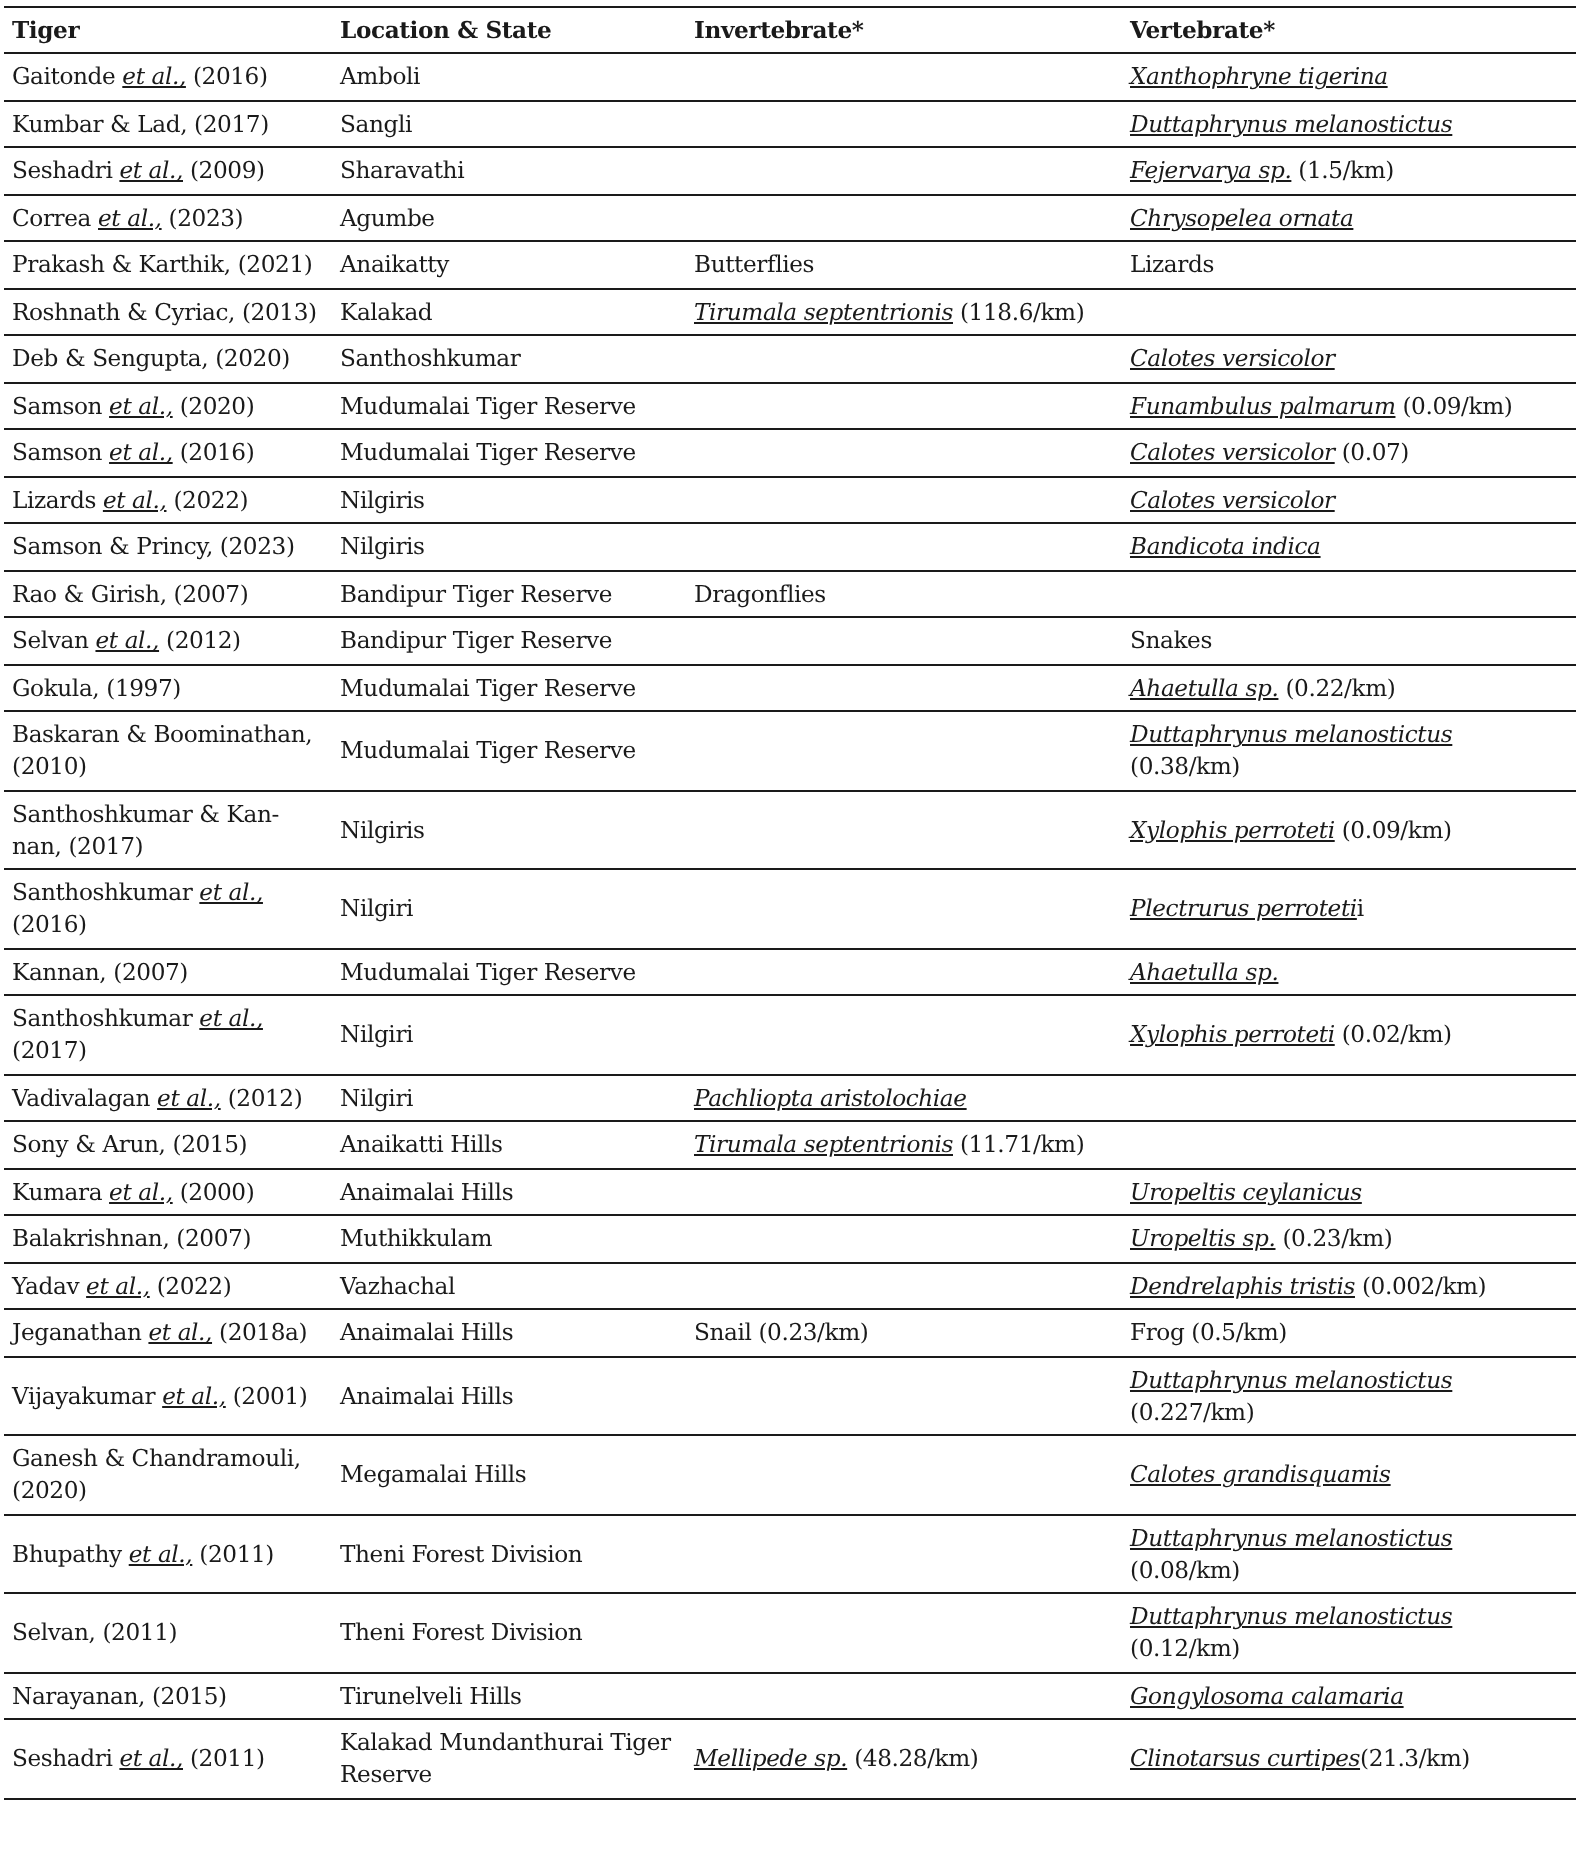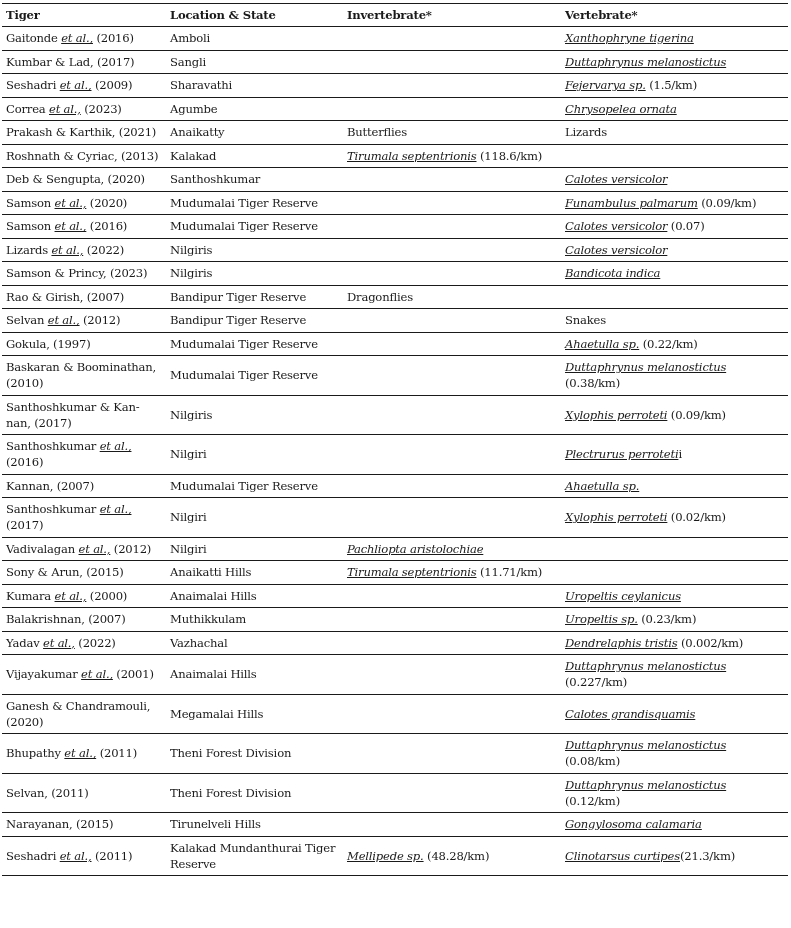--- a/index.html
+++ b/index.html
@@ -190,20 +190,26 @@
         <td>Muthikkulam</td>
         <td></td>
         <td><i>Uropeltis sp.</i><span> (0.23/km)</span></td>
       </tr>
       <tr>
         <td><span>Yadav </span><i>et al.,</i><span> (2022)</span></td>
         <td>Vazhachal</td>
         <td></td>
         <td><i>Dendrelaphis tristis</i><span> (0.002/km)</span></td>
       </tr>
+      <tr>
+        <td><span>Jeganathan </span><i>et al.,</i><span> (2018a)</span></td>
+        <td>Anaimalai Hills</td>
+        <td><span>Snail (0.23/km)</span></td>
+        <td><span>Frog (0.5/km)</span></td>
+      </tr>
       <tr class="two">
         <td><span>Vijayakumar </span><i>et al.,</i><span> (2001)</span></td>
         <td>Anaimalai Hills</td>
         <td></td>
         <td><i>Duttaphrynus melanostictus</i><span> (0.227/km)</span></td>
       </tr>
       <tr class="two">
         <td><span>Ganesh &amp; Chandramouli, (2020)</span></td>
         <td>Megamalai Hills</td>
         <td></td>

